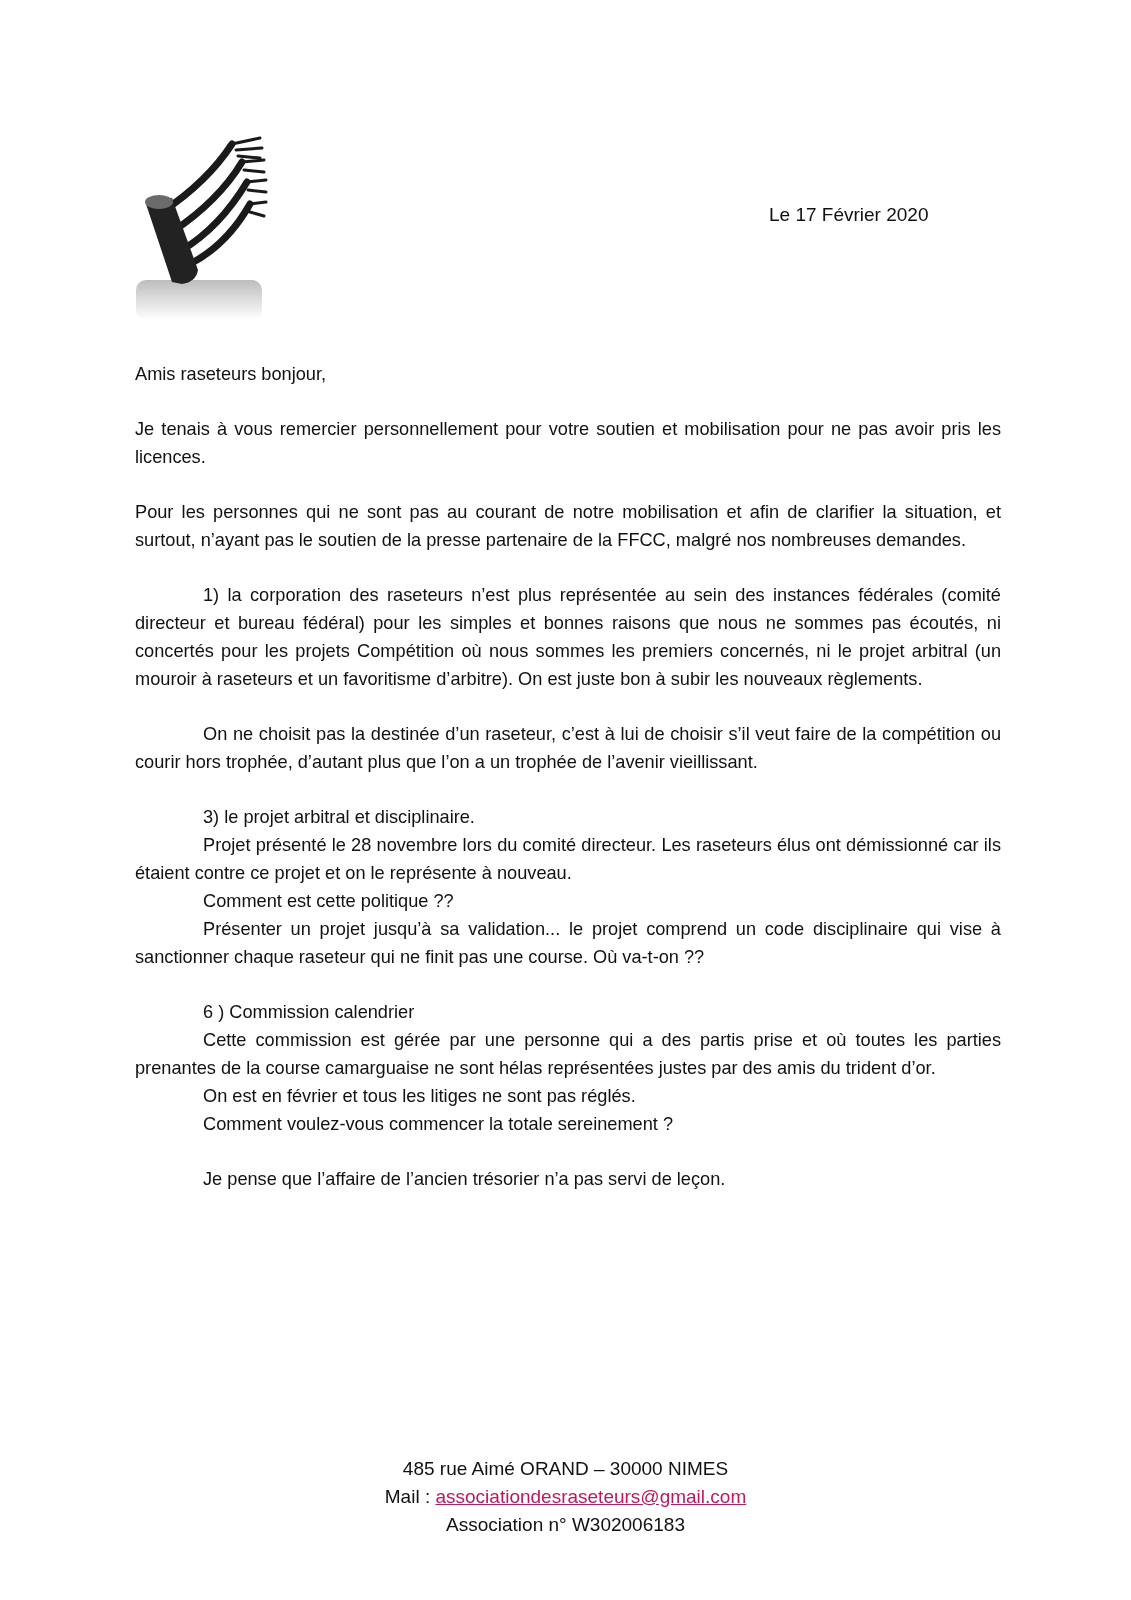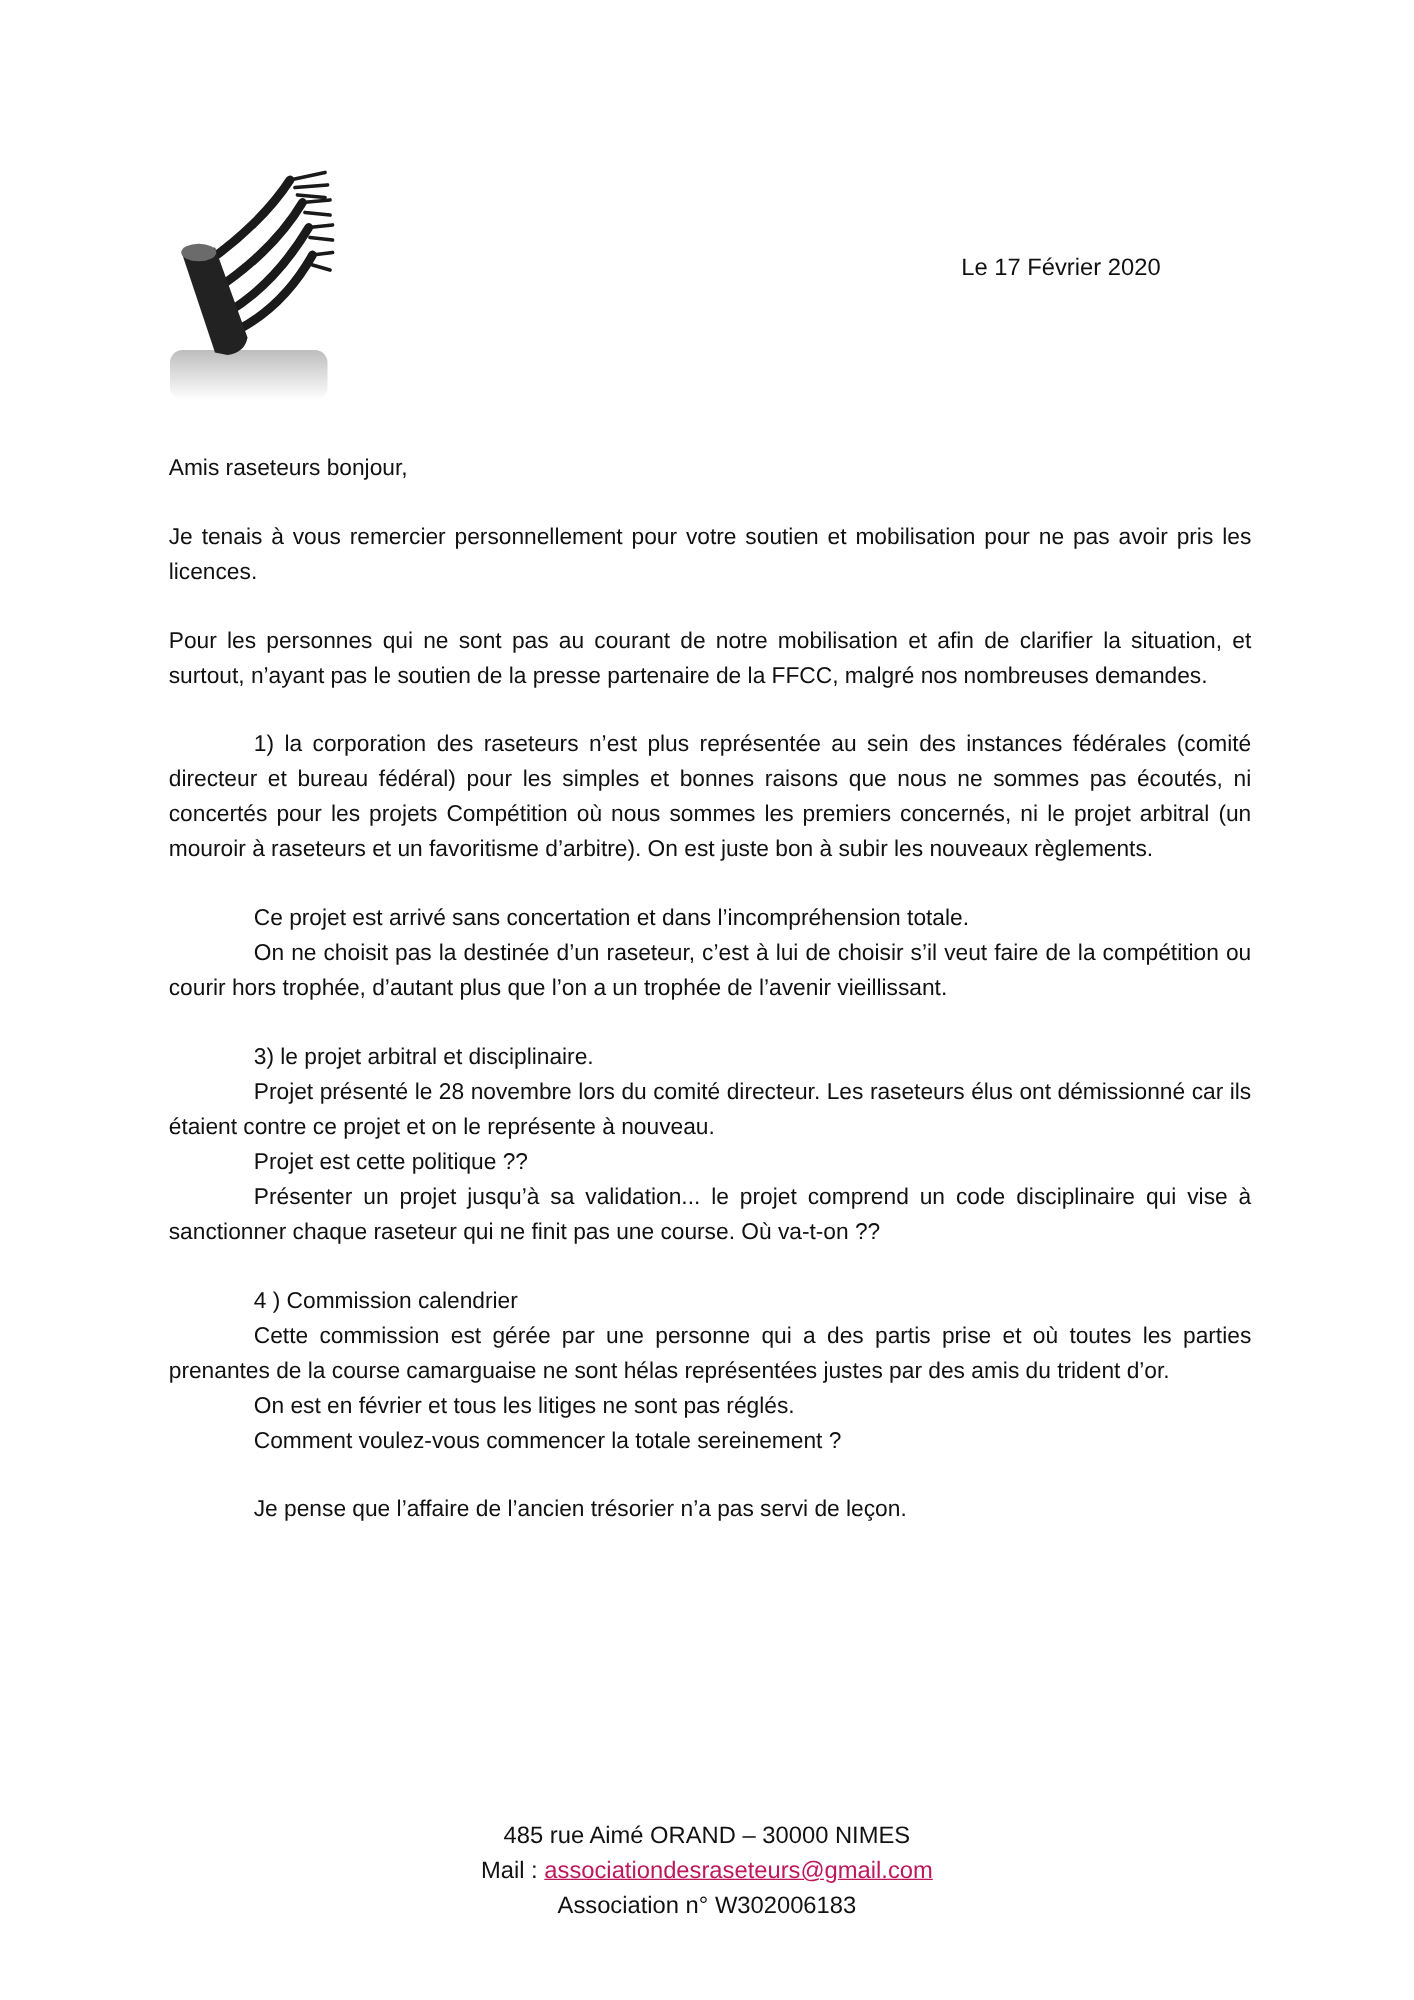--- a/index.html
+++ b/index.html
@@ -55,29 +55,28 @@
 
 <div class="body">
   <p class="p">Amis raseteurs bonjour,</p>
   <div class="gap"></div>
   <p class="p">Je tenais à vous remercier personnellement pour votre soutien et mobilisation pour ne pas avoir pris les licences.</p>
   <div class="gap"></div>
   <p class="p">Pour les personnes qui ne sont pas au courant de notre mobilisation et afin de clarifier la situation, et surtout, n’ayant pas le soutien de la presse partenaire de la FFCC, malgré nos nombreuses demandes.</p>
   <div class="gap"></div>
   <p class="p ind">1) la corporation des raseteurs n’est plus représentée au sein des instances fédérales (comité directeur et bureau fédéral) pour les simples et bonnes raisons que nous ne sommes pas écoutés, ni concertés pour les projets Compétition où nous sommes les premiers concernés, ni le projet arbitral (un mouroir à raseteurs et un favoritisme d’arbitre). On est juste bon à subir les nouveaux règlements.</p>
   <div class="gap"></div>
-  <p class="p ind">Ce projet est arrivé sans concertation et dans l’incompréhension totale.</p>
   <p class="p ind">On ne choisit pas la destinée d’un raseteur, c’est à lui de choisir s’il veut faire de la compétition ou courir hors trophée, d’autant plus que l’on a un trophée de l’avenir vieillissant.</p>
   <div class="gap"></div>
   <p class="p ind"> 3) le projet arbitral et disciplinaire.</p>
   <p class="p ind">Projet présenté le 28 novembre lors du comité directeur.  Les raseteurs élus ont démissionné car ils étaient contre ce projet et on le représente à nouveau.</p>
-  <p class="p ind">Projet est cette politique ??</p>
+  <p class="p ind">Comment est cette politique ??</p>
   <p class="p ind">Présenter un projet jusqu’à sa validation... le projet comprend un code disciplinaire qui vise à sanctionner chaque raseteur qui ne finit pas une course.  Où va-t-on ??</p>
   <div class="gap"></div>
-  <p class="p ind">4 ) Commission calendrier</p>
+  <p class="p ind">6 ) Commission calendrier</p>
   <p class="p ind">Cette commission est gérée par une personne qui a des partis prise et où toutes les parties prenantes de la course camarguaise ne sont hélas représentées justes par des amis du trident d’or.</p>
   <p class="p ind">On est en février et tous les litiges ne sont pas réglés.</p>
   <p class="p ind">Comment voulez-vous commencer la totale sereinement ?</p>
   <div class="gap"></div>
   <p class="p ind">Je pense que l’affaire de l’ancien trésorier n’a pas servi de leçon.</p>
 </div>
 
 <div class="footer">
   <div>485 rue Aimé ORAND – 30000 NIMES</div>
   <div>

